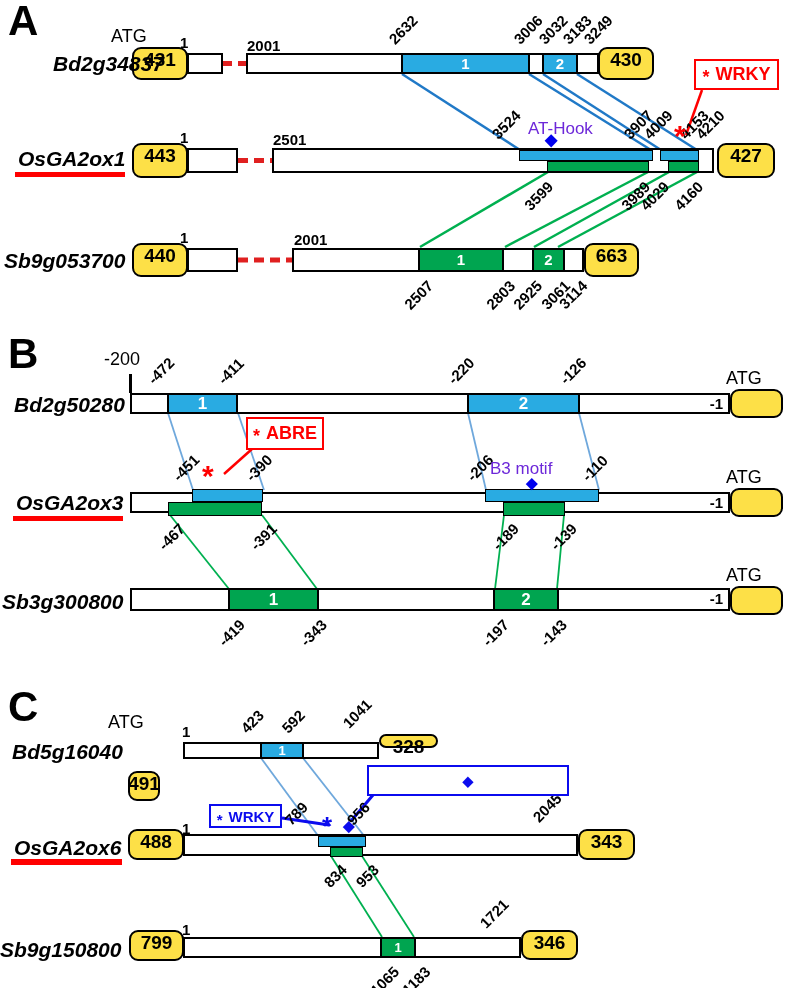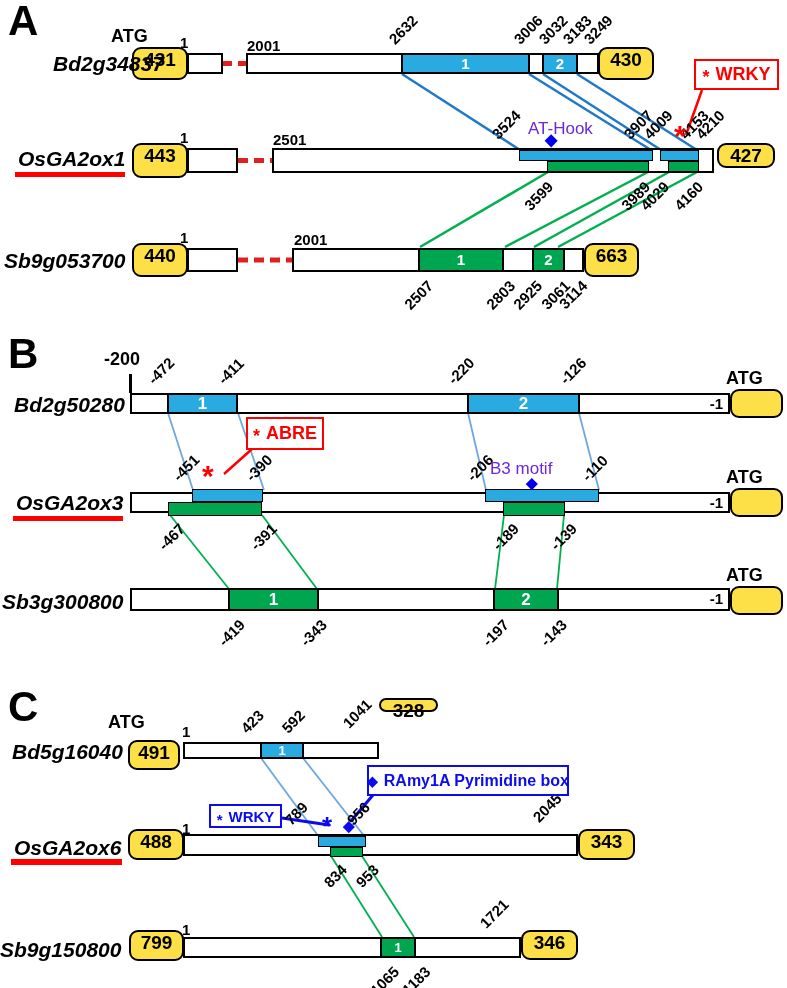--- a/index.html
+++ b/index.html
@@ -8,21 +8,21 @@
   svg.lines{position:absolute;left:0;top:0;z-index:0;}
   .panel-letter{position:absolute;font-weight:bold;font-size:42px;line-height:1;z-index:3;}
   .gene{position:absolute;font-style:italic;font-weight:bold;font-size:21px;white-space:nowrap;z-index:3;}
   .bar{position:absolute;background:#fff;border:2.5px solid #000;box-sizing:border-box;z-index:1;}
   .exon{position:absolute;border:2px solid #000;box-sizing:border-box;color:#fff;font-weight:bold;
         font-size:15px;text-align:center;z-index:2;}
   .strip{position:absolute;border:1.5px solid #000;box-sizing:border-box;z-index:2;}
   .yb{position:absolute;background:#fde047;border:2.5px solid #000;border-radius:9px;box-sizing:border-box;
       font-weight:bold;font-size:19px;display:flex;align-items:flex-start;justify-content:center;z-index:2;}
   .tick{position:absolute;font-weight:bold;font-size:15px;white-space:nowrap;z-index:3;}
-  .atg{position:absolute;font-weight:bold;font-size:18px;white-space:nowrap;z-index:3;}
+  .atg{position:absolute;font-weight:normal;font-size:18px;white-space:nowrap;z-index:3;}
   .m1{position:absolute;font-weight:bold;font-size:15px;text-align:right;z-index:3;}
   .rotA{position:absolute;font-weight:bold;font-size:15px;white-space:nowrap;height:18px;line-height:18px;
         transform:rotate(-45deg);transform-origin:0 100%;z-index:3;}
   .rotB{position:absolute;font-weight:bold;font-size:15px;white-space:nowrap;height:18px;line-height:18px;
         transform:rotate(-45deg);transform-origin:100% 0;z-index:3;}
   .callout{position:absolute;background:#fff;border:2.5px solid;font-weight:bold;white-space:nowrap;
            display:flex;align-items:center;justify-content:center;gap:6px;z-index:4;box-sizing:border-box;}
   .callout .star{transform:translateY(3px);}
   .red{color:#FF0000;border-color:#FF0000;}
   .blue{color:#0B0BEE;border-color:#0B0BEE;}
@@ -123,21 +123,21 @@
   <div class="ured" style="left:15px;top:172px;width:110px;height:5px"></div>
   <div class="yb" style="left:132px;top:143px;width:56px;height:35px">
       <span>443</span>
     </div>
   <div class="bar" style="left:187px;top:148px;width:51px;height:25px"></div>
   <div class="bar" style="left:272px;top:148px;width:442px;height:25px"></div>
   <div class="strip" style="left:519px;top:150px;width:134px;height:11px;background:#29ABE2"></div>
   <div class="strip" style="left:547px;top:161px;width:102px;height:11px;background:#00A550"></div>
   <div class="strip" style="left:660px;top:150px;width:39px;height:11px;background:#29ABE2"></div>
   <div class="strip" style="left:668px;top:161px;width:31px;height:11px;background:#00A550"></div>
-  <div class="yb" style="left:717px;top:143px;width:58px;height:25px">
+  <div class="yb" style="left:717px;top:143px;width:58px;height:35px">
       <span>427</span>
     </div>
   <div class="tick" style="left:180px;top:129px">1</div>
   <div class="tick" style="left:273px;top:131px">2501</div>
   <div class="motif" style="left:528px;top:119px;font-size:17px">AT-Hook</div>
   <div class="mark" style="left:545px;top:132px;font-size:16px;color:#0000EE">◆</div>
   <div class="mark" style="left:674px;top:121px;font-size:30px;color:#FF0000">*</div>
   <div class="rotA" style="left:501px;top:125px">3524</div>
   <div class="rotA" style="left:633px;top:125px">3907</div>
   <div class="rotA" style="left:653px;top:125px">4009</div>
@@ -219,36 +219,35 @@
   <div class="yb" style="left:730px;top:586px;width:53px;height:29px"></div>
   <div class="rotB" style="right:551px;top:616px">-419</div>
   <div class="rotB" style="right:469px;top:616px">-343</div>
   <div class="rotB" style="right:287px;top:616px">-197</div>
   <div class="rotB" style="right:229px;top:616px">-143</div>
 
   <div class="panel-letter" style="left:8px;top:686px">C</div>
   <div class="atg" style="left:108px;top:712px">ATG</div>
 
   <div class="gene" style="left:12px;top:740px">Bd5g16040</div>
-  <div class="yb" style="left:128px;top:740px;width:52px;height:30px">
+  <div class="yb" style="left:128px;top:771px;width:32px;height:30px">
       <span>491</span>
     </div>
   <div class="bar" style="left:183px;top:742px;width:196px;height:17px"></div>
   <div class="exon" style="left:260px;top:742px;width:44px;height:17px;background:#29ABE2;line-height:13px;font-size:13px"><span>1</span></div>
-  <div class="yb" style="left:379px;top:698px;width:59px;height:14px">
+  <div class="yb" style="left:379px;top:734px;width:59px;height:14px">
       <span>328</span>
     </div>
   <div class="tick" style="left:182px;top:723px">1</div>
   <div class="rotA" style="left:250px;top:719px">423</div>
   <div class="rotA" style="left:291px;top:719px">592</div>
   <div class="rotA" style="left:352px;top:714px">1041</div>
 
   <div class="callout blue" style="left:367px;top:765px;width:202px;height:31px;font-size:16px">
     <span style="font-size:14px">◆</span>
-    <span>RAmy1A Pyrimidine box</span>
   </div>
 
   <div class="callout blue" style="left:209px;top:804px;width:73px;height:24px;font-size:15px">
     <span class="star">*</span>
     <span>WRKY</span>
   </div>
 
   <div class="gene" style="left:14px;top:836px">OsGA2ox6</div>
   <div class="ured" style="left:11px;top:859px;width:111px;height:6px"></div>
   <div class="yb" style="left:128px;top:829px;width:56px;height:31px">

